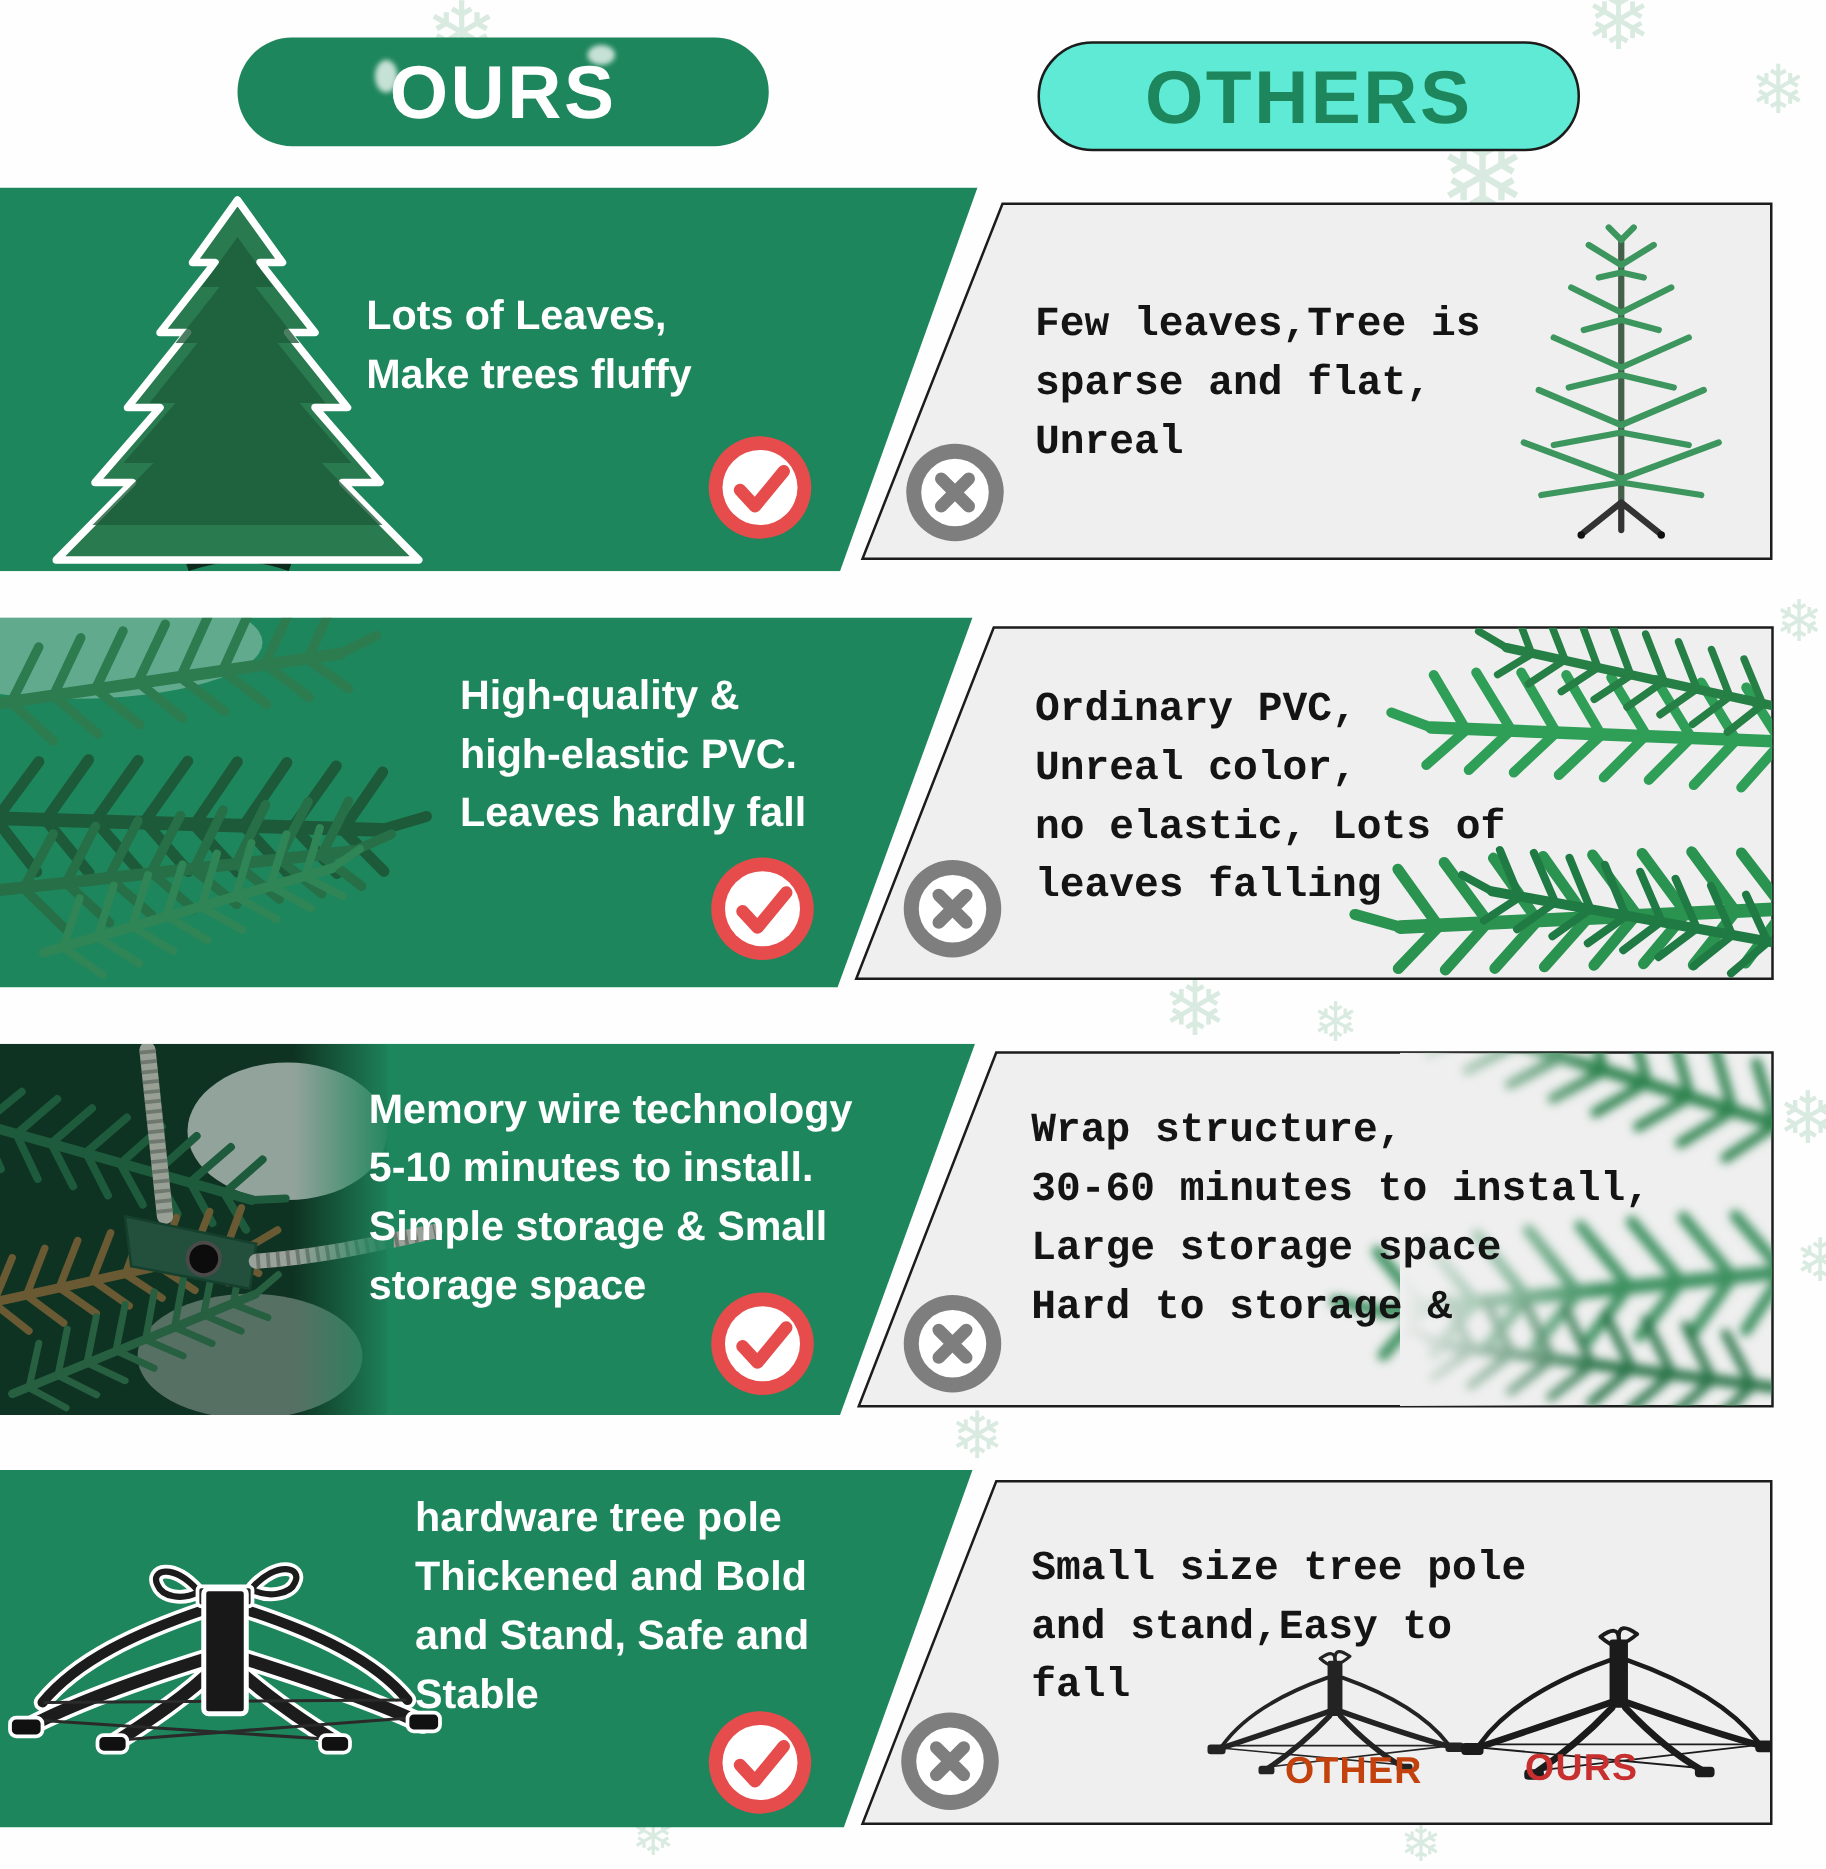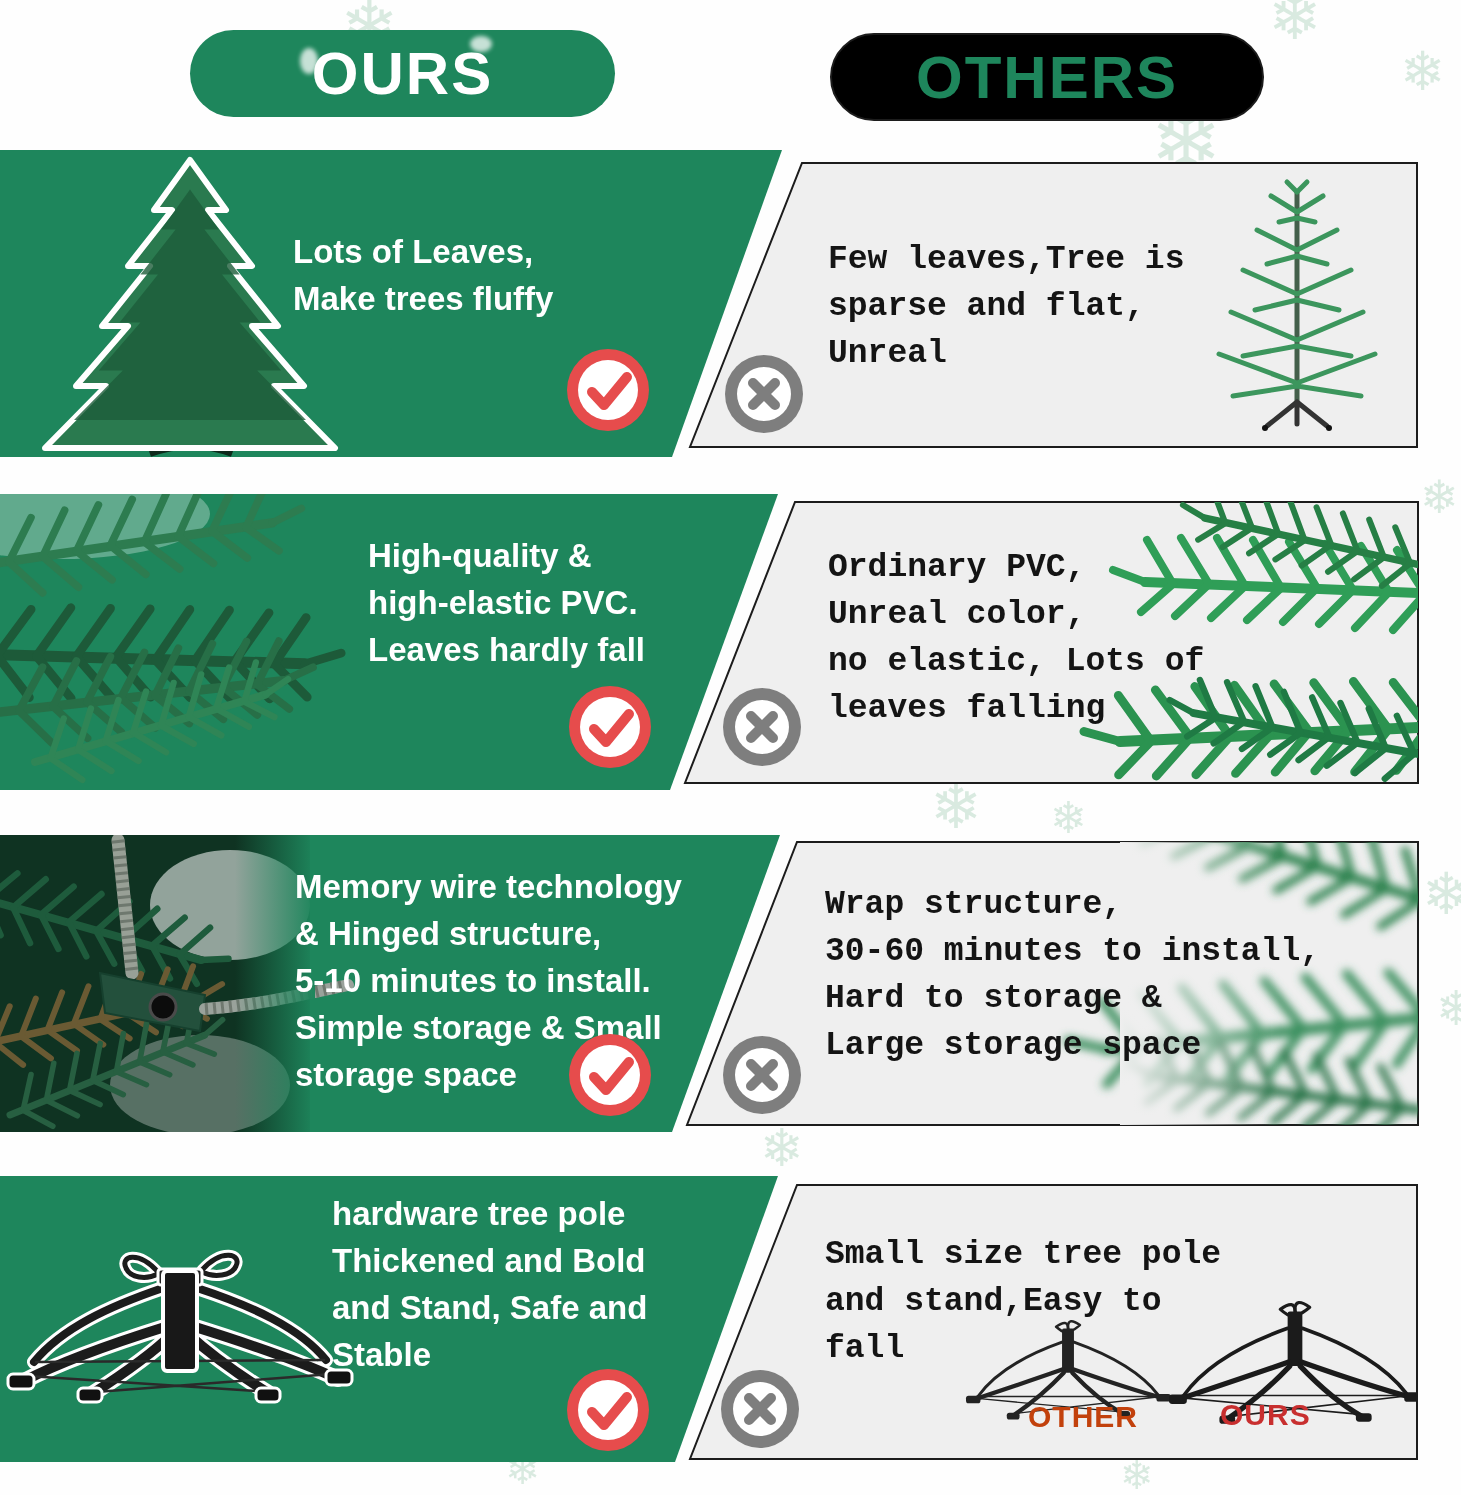--- a/index.html
+++ b/index.html
@@ -2,21 +2,21 @@
 <html><head>
 <meta charset="utf-8">
 <style>
   html,body{margin:0;padding:0;background:#ffffff;}
   .page{position:relative;width:1461px;height:1495px;overflow:hidden;background:#fefefe;
         font-family:"Liberation Sans",sans-serif;}
   .flake{position:absolute;color:#d9eae0;z-index:0;user-select:none;}
   .pill{position:absolute;display:flex;align-items:center;justify-content:center;
         border-radius:60px;font-weight:bold;font-size:60px;letter-spacing:2px;z-index:3;}
   .pill.ours{left:190px;top:30px;width:425px;height:87px;background:var(--green);color:#fff;}
-  .pill.others{left:830px;top:33px;width:430px;height:84px;background:#000000;
+  .pill.others{left:830px;top:33px;width:430px;height:84px;background:#5eead4;
                border:2px solid #1c1c1c;color:var(--green);}
   .snowdot{position:absolute;background:rgba(255,255,255,.75);border-radius:50%;filter:blur(2px);z-index:4;}
   .row{position:absolute;left:0;width:1461px;z-index:1;padding-left:25px;}
   .row svg.panel{position:absolute;left:0;top:0;}
   .txt{position:absolute;font-weight:bold;font-size:33px;line-height:47px;z-index:2;}
   .txt span{display:block;}
   .txt.light{color:#ffffff;}
   .txt.dark{color:#141414;font-family:Liberation Mono, monospace;}
   .badge{position:absolute;z-index:3;width:84px;height:84px;}
   .standlabel{position:absolute;z-index:3;font-size:30px;}
@@ -245,30 +245,29 @@
         <g filter="url(#soft)">
           <use href="#frond" style="color:#2e8350" transform="translate(1440,70) rotate(15) scale(-2,2)"></use>
           <use href="#frond" style="color:#3e9160" transform="translate(1450,180) rotate(-8) scale(-2.3,2.3)"></use>
           <use href="#frond" style="color:#2a7448" transform="translate(1420,275) rotate(5) scale(-1.8,1.8)"></use>
         </g>
         <rect x="1120" y="7" width="160" height="283" fill="url(#fadeGray)"></rect>
       </g>
     </svg>
     <div class="txt light" style="left:295px;top:28px">
       <span>Memory wire technology</span>
-      <span>&amp; Hinged structure,</span>
       <span>5-10 minutes to install.</span>
       <span>Simple storage &amp; Small</span>
       <span>storage space</span>
     </div>
     <div class="txt dark" style="left:825px;top:46px">
       <span>Wrap structure,</span>
       <span>30-60 minutes to install,</span>
+      <span>Large storage space</span>
       <span>Hard to storage &amp;</span>
-      <span>Large storage space</span>
     </div>
     <div class="badge" style="left:568px;top:198px">
       <svg width="84" height="84" viewBox="0 0 84 84">
           <circle cx="42" cy="42" r="41" fill="#e64c4c"></circle>
           <circle cx="42" cy="42" r="30" fill="#fff"></circle>
           <path d="M26,44 L38,57 L61,29" stroke="#e64c4c" stroke-width="10" fill="none" stroke-linecap="round" stroke-linejoin="round"></path>
         </svg>
     </div>
     <div class="badge" style="left:720px;top:198px">
       <svg width="84" height="84" viewBox="0 0 84 84">

